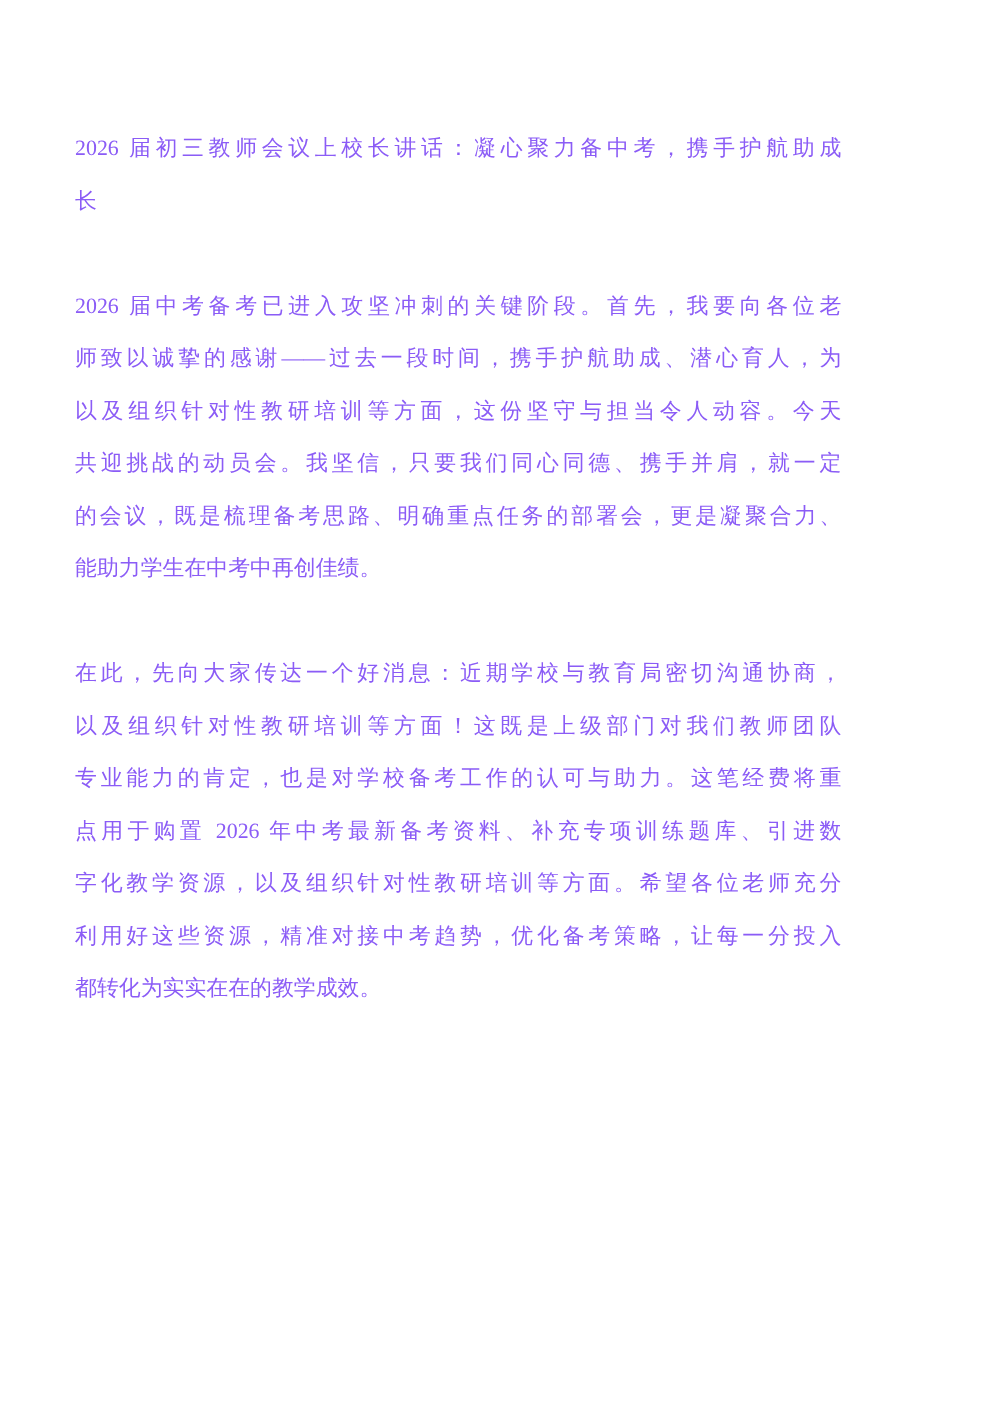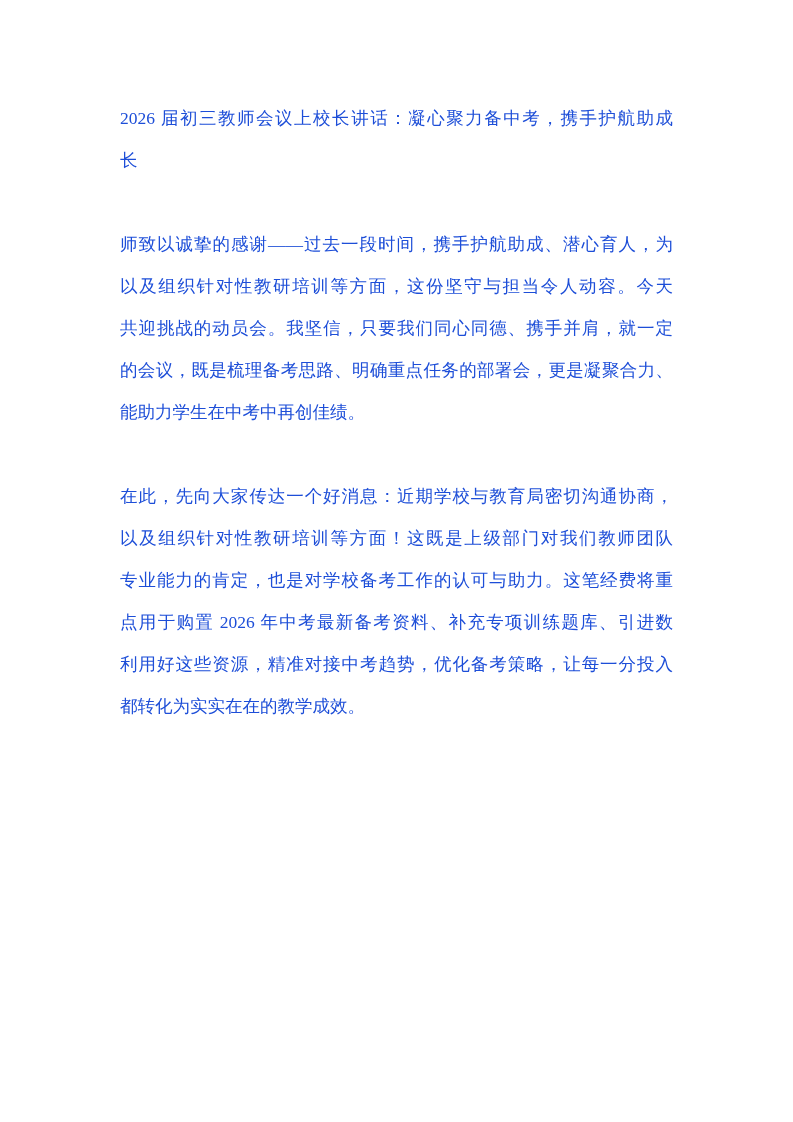--- a/index.html
+++ b/index.html
@@ -7,22 +7,22 @@
     padding: 0;
     background: #ffffff;
   }
   .page {
     position: relative;
     width: 793px;
     height: 827px;
     box-sizing: border-box;
     margin: 0 auto;
     background: #ffffff;
-    color: #1d4ed8;
-    padding: 97px 120px 40px 120px;
+    color: #8b5cf6;
+    padding: 97px 120px 40px 60px;
     font-family: "Liberation Serif", "DejaVu Serif", serif;
     font-size: 17.5px;
     overflow: hidden;
   }
   .para {
     margin: 0 0 42px 0;
   }
   .tline {
     line-height: 42px;
     text-align: justify;
@@ -39,29 +39,31 @@
 <div class="page">
 
   <div class="para">
     <div class="tline">2026 届初三教师会议上校长讲话：凝心聚力备中考，携手护航助成</div>
     <div class="tline last">长</div>
   </div>
 
 
 
   <div class="para">
+    <div class="tline">2026 届中考备考已进入攻坚冲刺的关键阶段。首先，我要向各位老</div>
     <div class="tline">师致以诚挚的感谢——过去一段时间，携手护航助成、潜心育人，为</div>
     <div class="tline">以及组织针对性教研培训等方面，这份坚守与担当令人动容。今天</div>
     <div class="tline">共迎挑战的动员会。我坚信，只要我们同心同德、携手并肩，就一定</div>
     <div class="tline">的会议，既是梳理备考思路、明确重点任务的部署会，更是凝聚合力、</div>
     <div class="tline last">能助力学生在中考中再创佳绩。</div>
   </div>
 
   <div class="para">
     <div class="tline">在此，先向大家传达一个好消息：近期学校与教育局密切沟通协商，</div>
     <div class="tline">以及组织针对性教研培训等方面！这既是上级部门对我们教师团队</div>
     <div class="tline">专业能力的肯定，也是对学校备考工作的认可与助力。这笔经费将重</div>
     <div class="tline">点用于购置 2026 年中考最新备考资料、补充专项训练题库、引进数</div>
+    <div class="tline">字化教学资源，以及组织针对性教研培训等方面。希望各位老师充分</div>
     <div class="tline">利用好这些资源，精准对接中考趋势，优化备考策略，让每一分投入</div>
     <div class="tline last">都转化为实实在在的教学成效。</div>
   </div>
 
 </div>
 
 </body></html>

